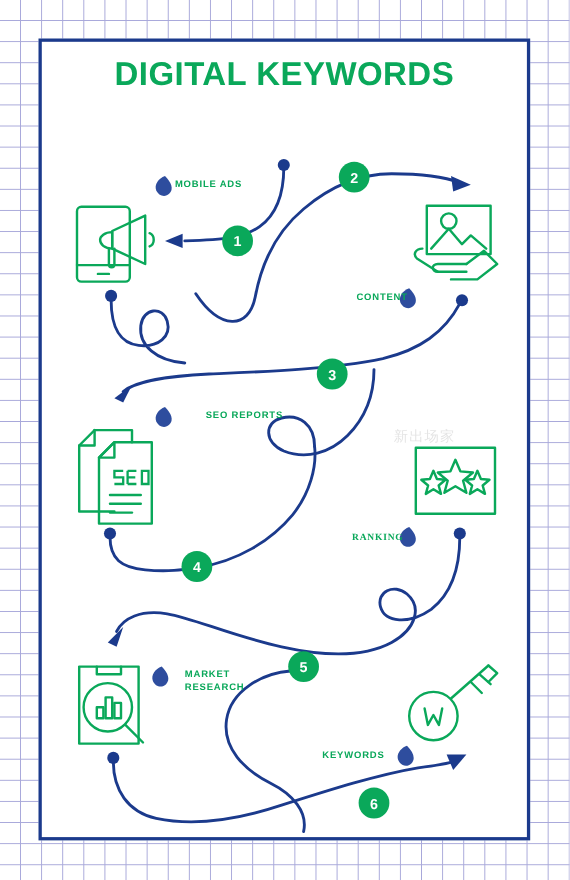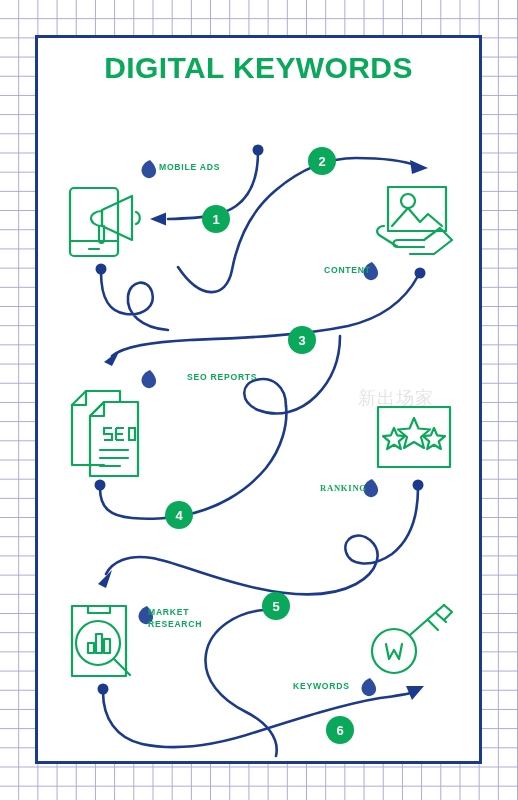--- a/index.html
+++ b/index.html
@@ -52,21 +52,21 @@
     position:absolute;color:#0aa85a;font-weight:bold;
     font-size:8.6px;letter-spacing:.75px;line-height:1.35;
     text-transform:uppercase;white-space:pre-line;
   }
   .seo-text{fill:none;stroke:#0aa85a;stroke-width:2.1;}
   #watermark{
     position:absolute;left:358px;top:374px;width:120px;height:48px;
     opacity:.18;pointer-events:none;
   }
   #watermark .wm-t{
-    font-size:18px;color:#6b6b6b;font-family:"DejaVu Sans",sans-serif;
+    font-size:13px;color:#6b6b6b;font-family:"DejaVu Sans",sans-serif;
     letter-spacing:1px;white-space:nowrap;line-height:48px;
   }
 </style>
 </head>
 <body>
 
 <div id="grid-bg"></div>
 <div id="card"></div>
 
 <div id="header">
@@ -215,19 +215,19 @@
     <path class="icon-stroke" d="M444,605 L452,612 L444,620"></path>
     <path class="icon-stroke" d="M386,644 L389,659 L394,650 L399,659 L402,644"></path>
   </g>
 
 </svg>
 
 <div class="lbl" style="left:159px;top:162px;">MOBILE ADS</div>
 <div class="lbl" style="left:324px;top:265px;">CONTENT</div>
 <div class="lbl" style="left:159px;top:372px;margin-left:28px;">SEO REPORTS</div>
 <div class="lbl" style="left:320px;top:483px;font-family:Liberation Serif, serif;">RANKING</div>
-<div class="lbl" style="left:148px;top:607px;">MARKET
+<div class="lbl" style="left:168px;top:607px;">MARKET
 RESEARCH</div>
 <div class="lbl" style="left:293px;top:681px;">KEYWORDS</div>
 
 <div id="watermark">
   <span class="wm-t">新出场家</span>
 </div>
 
 </body></html>

